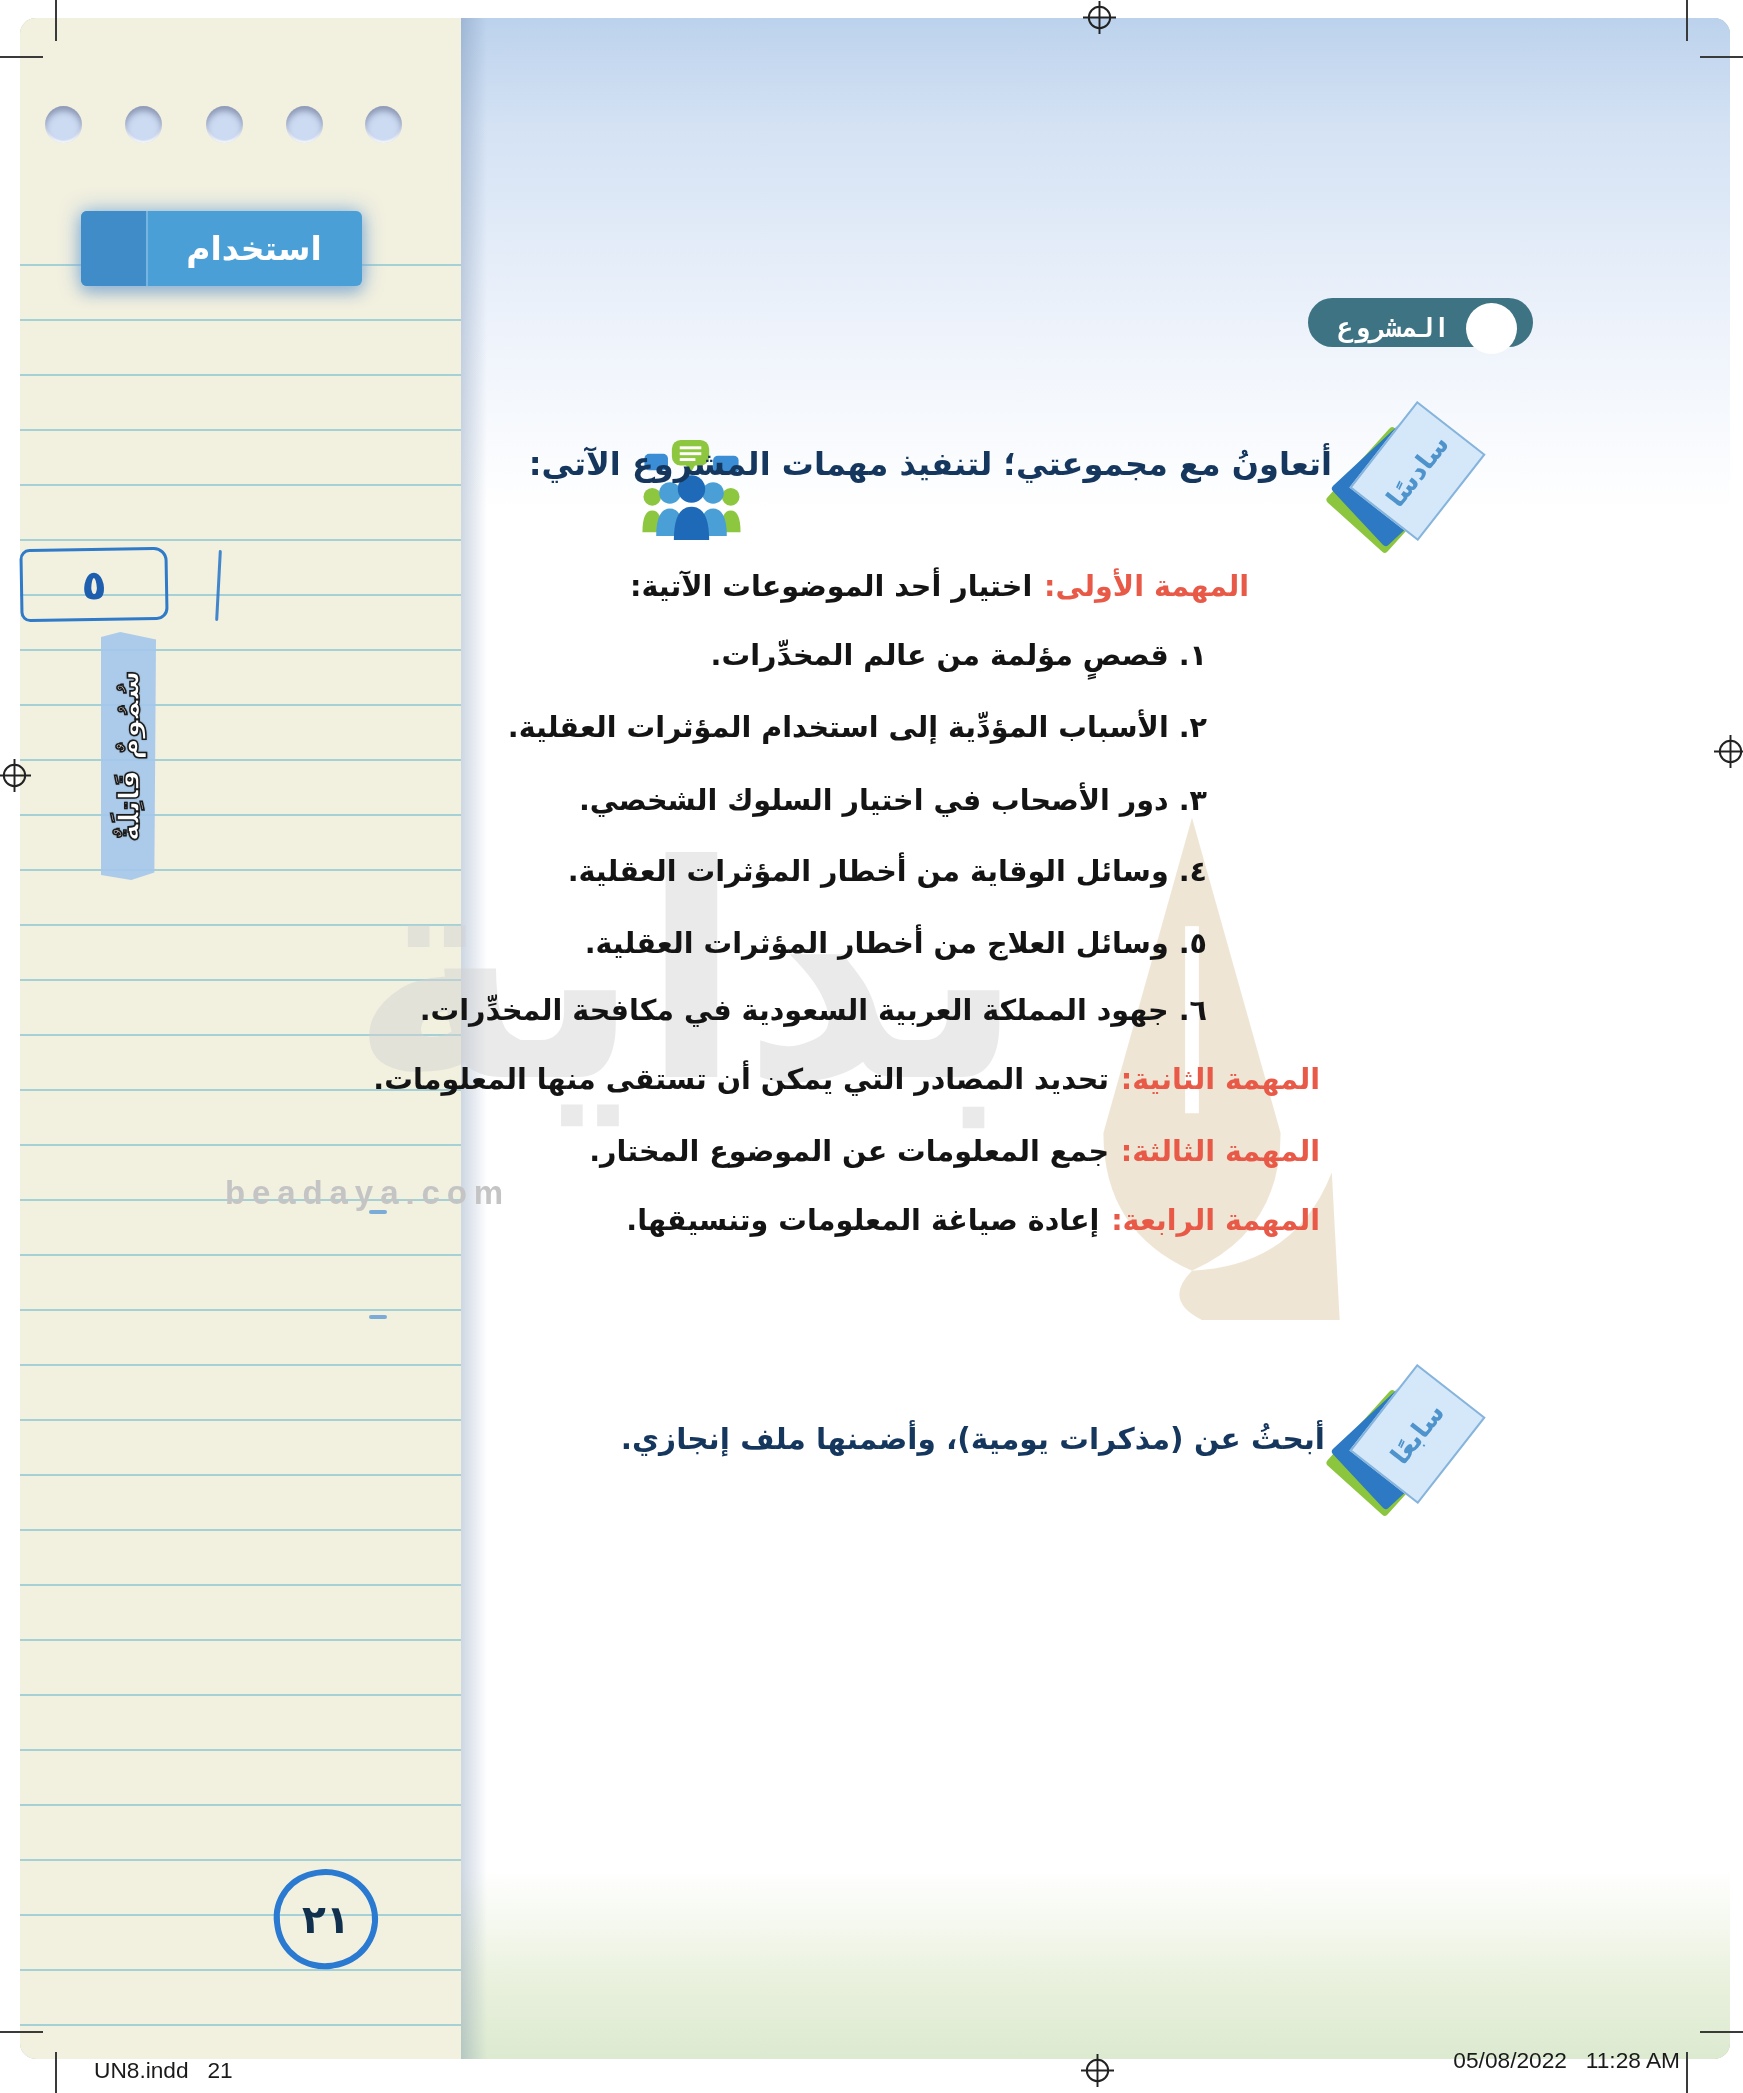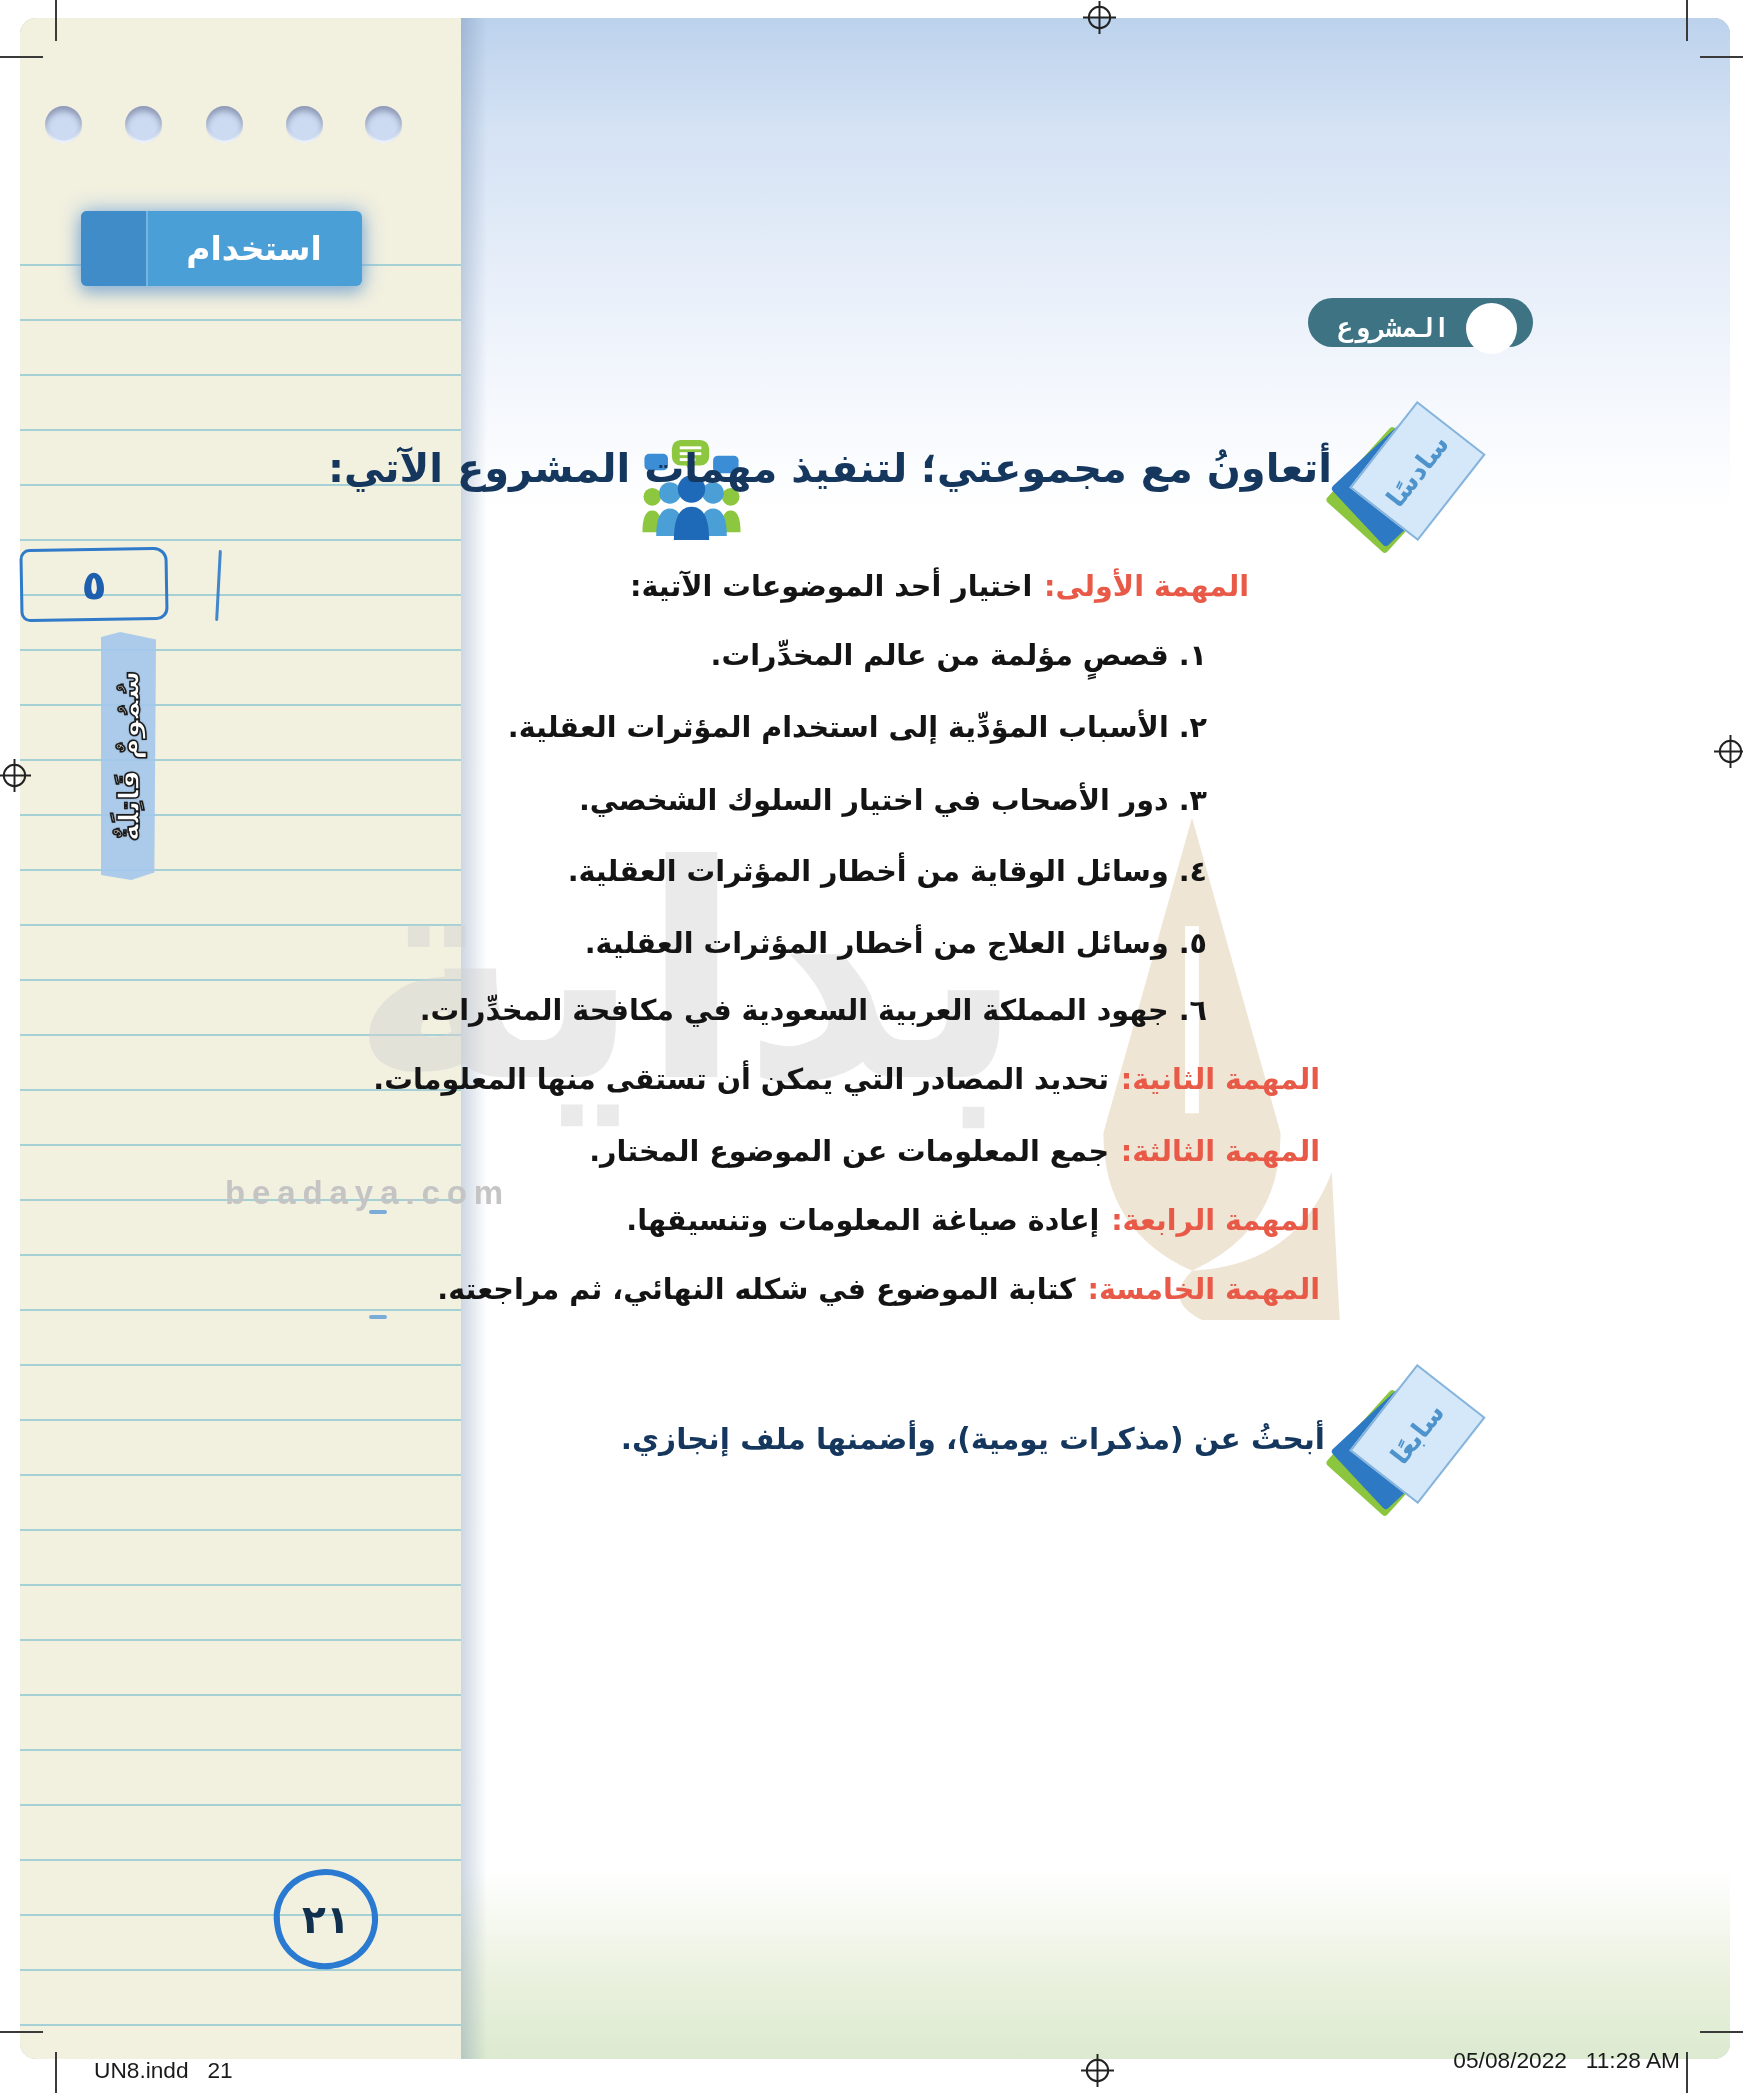--- a/index.html
+++ b/index.html
@@ -65,21 +65,21 @@
            background:linear-gradient(90deg,rgba(90,120,160,.30),rgba(90,120,160,0));}
 
   .badge{position:absolute;left:1308px;top:298px;width:225px;height:49px;background:#3e7383;
          border-radius:30.5px;z-index:3;font-family:Liberation Mono, monospace;}
   .badge .dot{position:absolute;right:15.8px;top:4.9px;width:51px;height:51px;background:#ffffff;border-radius:50%;}
   .badge .label{position:absolute;left:29.6px;top:0;height:61px;display:flex;align-items:center;
          color:#ffffff;font-size:26.6px;font-weight:700;direction:rtl;}
 
   .arabic{position:absolute;z-index:3;font-weight:700;direction:rtl;white-space:nowrap;
           font-family:"DejaVu Sans",sans-serif;}
-  #intro{top:445px;right:412px;font-size:40px;color:#15375e;text-align:right;}
+  #intro{top:445px;right:412px;font-size:32px;color:#15375e;text-align:right;}
   #task1{top:569px;right:495px;font-size:28.6px;color:#141414;}
   .task-label{color:#e85a47;margin-left:11.8px;}
   .topic{right:537px;font-size:28.6px;color:#141414;}
   #topic-0{top:638px}#topic-1{top:710px}#topic-2{top:783px}
   #topic-3{top:854px}#topic-4{top:926px}#topic-5{top:993px}
   .taskline{right:424px;font-size:28.6px;color:#141414;}
   #task-2{top:1062px}#task-3{top:1134px}#task-4{top:1203px}#task-5{top:1272px}
   #seventh-line{top:1422px;right:419px;font-size:29.6px;color:#15375e;}
 
   .people-icon{position:absolute;left:642px;top:438px;width:99px;height:102px;z-index:3;}
@@ -250,23 +250,20 @@
 
   <div class="arabic taskline" id="task-2">
     <span class="task-label">المهمة الثانية:</span><span>تحديد المصادر التي يمكن أن تستقى منها المعلومات.</span>
   </div>
   <div class="arabic taskline" id="task-3">
     <span class="task-label">المهمة الثالثة:</span><span>جمع المعلومات عن الموضوع المختار.</span>
   </div>
   <div class="arabic taskline" id="task-4">
     <span class="task-label">المهمة الرابعة:</span><span>إعادة صياغة المعلومات وتنسيقها.</span>
   </div>
-  <div class="arabic taskline" id="task-5">
-    <span class="task-label">المهمة الخامسة:</span><span>كتابة الموضوع في شكله النهائي، ثم مراجعته.</span>
-  </div>
 
   <div class="tilt-book" id="book-seventh">
     <div class="tb-sheet tb-green"></div>
     <div class="tb-sheet tb-blue"></div>
     <div class="tb-card">
       <span>سابعًا</span>
     </div>
   </div>
 
   <div class="arabic" id="seventh-line">أبحثُ عن (مذكرات يومية)، وأضمنها ملف إنجازي.</div>

